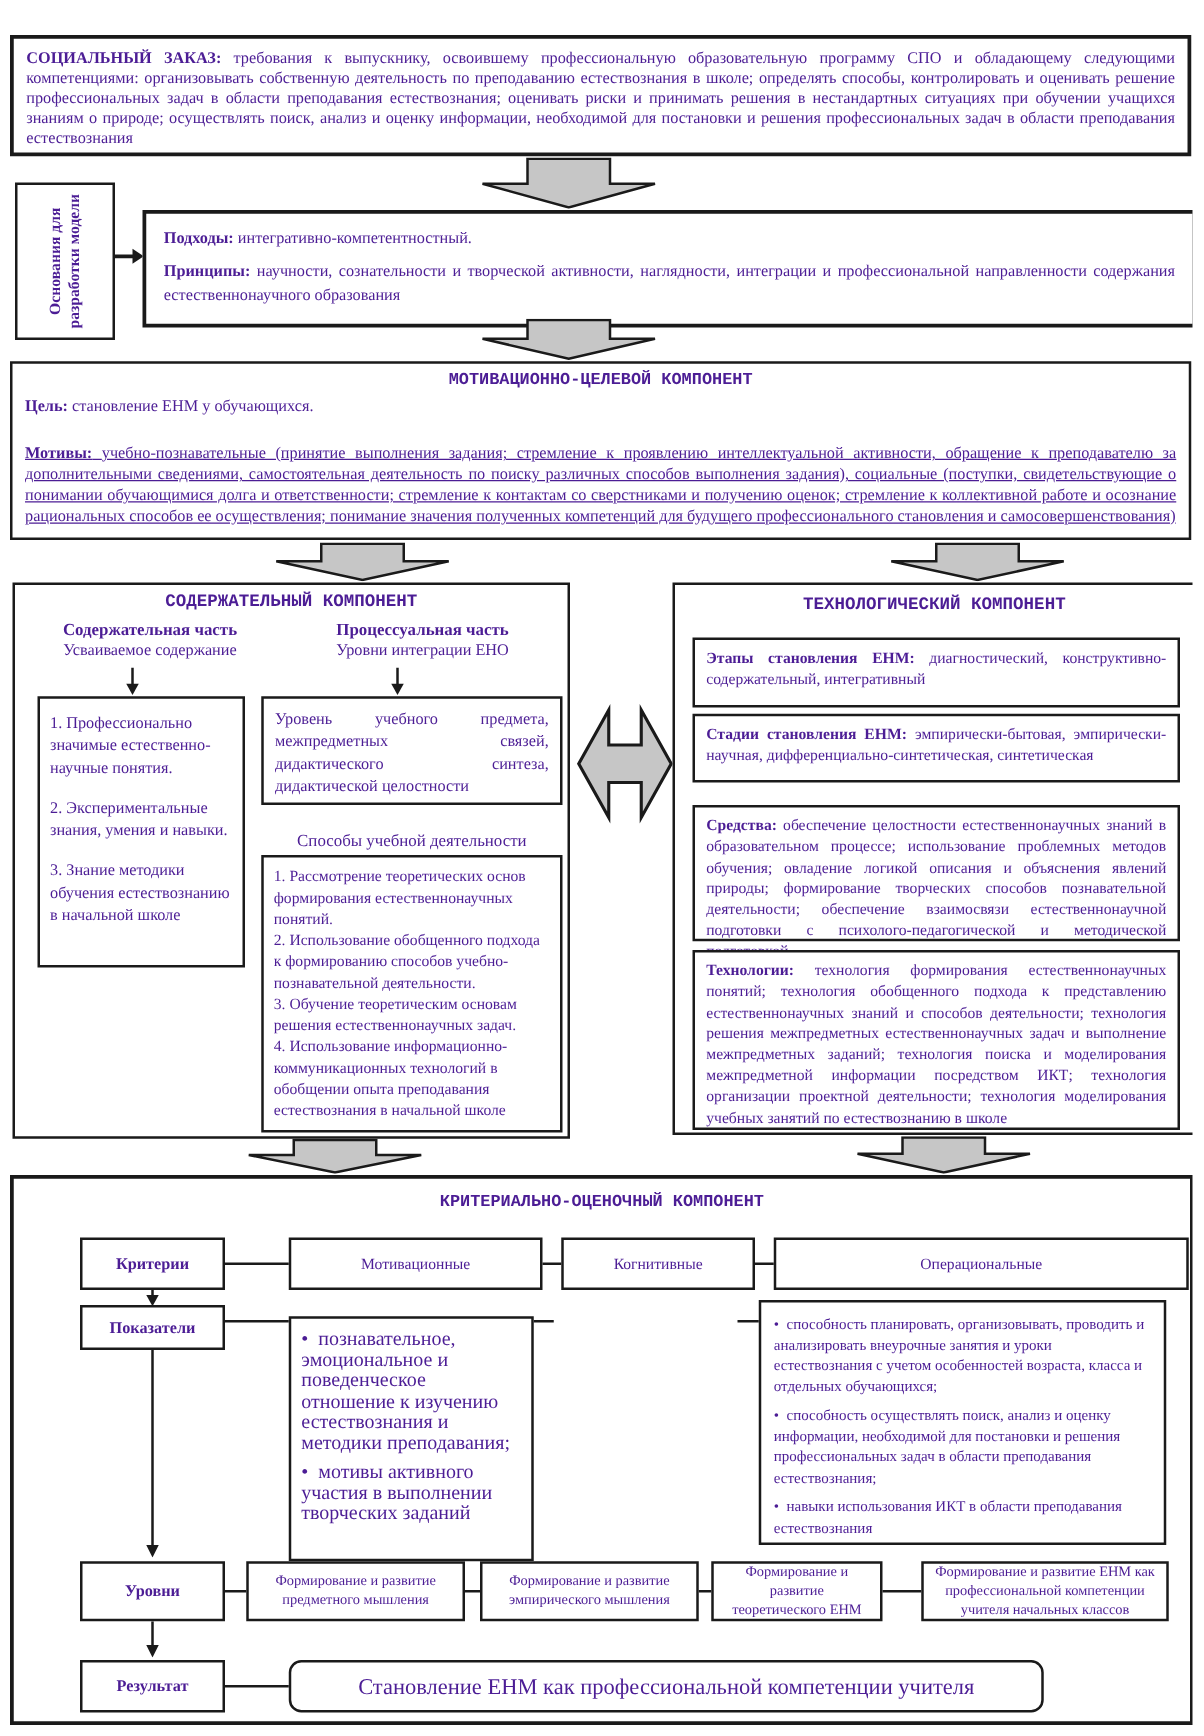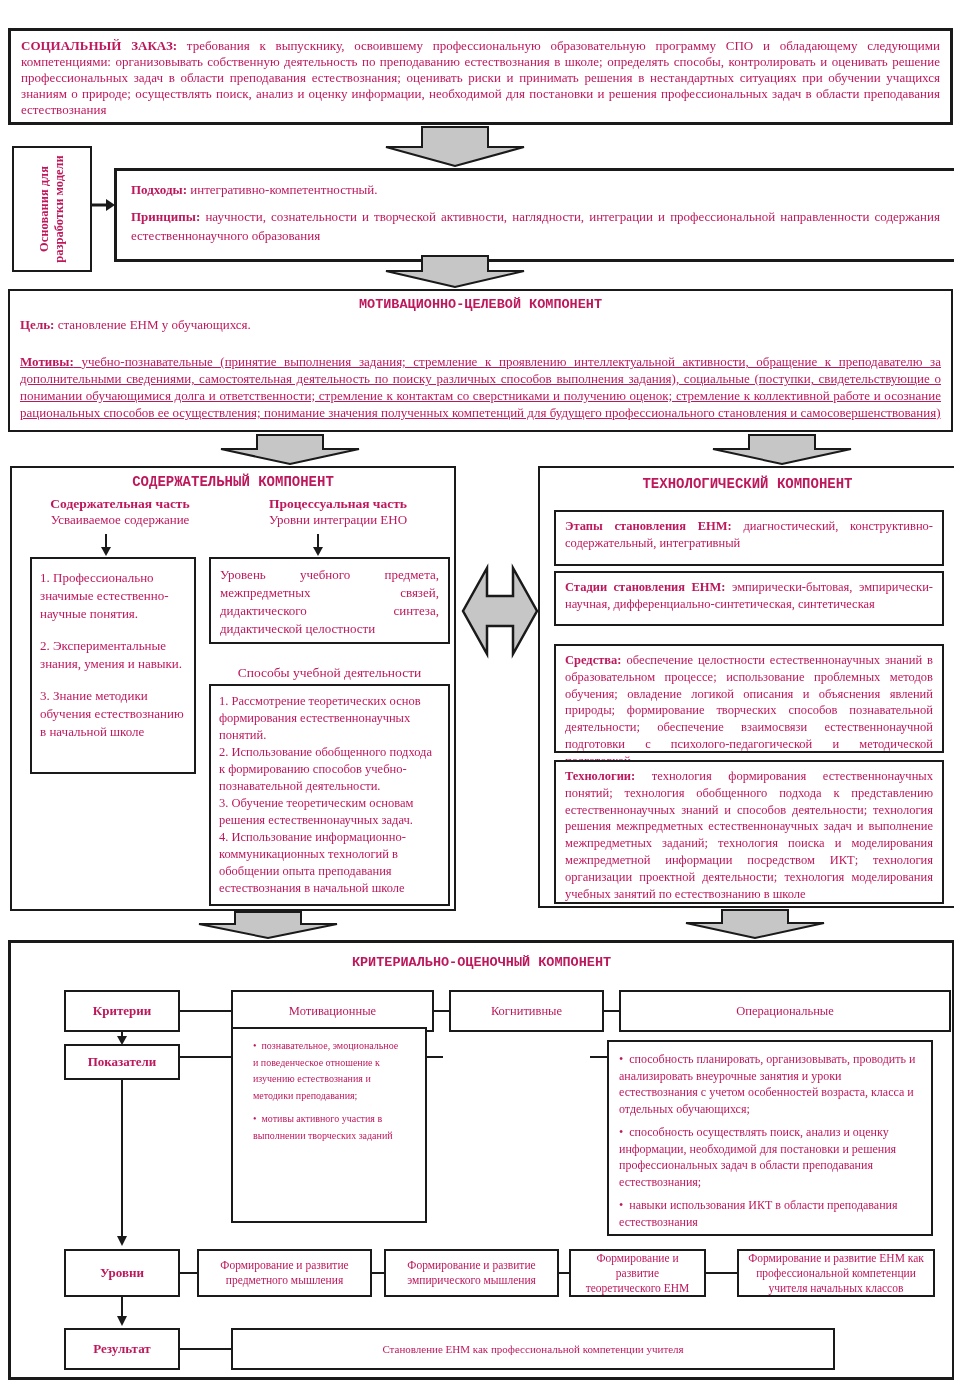--- a/index.html
+++ b/index.html
@@ -1,17 +1,17 @@
 <!DOCTYPE html>
 <html lang="ru"><head>
 <meta charset="utf-8">
 <style>
   html,body{margin:0;padding:0;background:#ffffff;}
   #page{position:relative;width:954px;height:1389px;background:#fff;
-        font-family:"Liberation Serif","DejaVu Serif",serif;color:#be185d;overflow:hidden;}
+        font-family:"Liberation Serif","DejaVu Serif",serif;color:#4c1d95;overflow:hidden;}
   .abs{position:absolute;}
   .box{position:absolute;background:#fff;border:2px solid #1a1a1a;box-sizing:border-box;}
   .thick{border-width:3px;}
   .just{text-align:justify;}
   .ctr{text-align:center;}
   .b{font-weight:bold;}
   .ttl{font-weight:bold;text-align:center;font-family:Liberation Mono, monospace;}
   .flexc{display:flex;align-items:center;justify-content:center;}
   .conn{position:absolute;height:2px;background:#1a1a1a;}
   .blt{margin:0 0 7px 0;}
@@ -163,21 +163,21 @@
     <div class="conn" style="left:423px;top:67px;width:15px;"></div>
     <div class="conn" style="left:593px;top:67px;width:15px;"></div>
 
     <svg class="abs" style="left:105px;top:89px;" width="12" height="13" viewBox="0 0 12 13">
       <line x1="6" y1="0" x2="6" y2="6" stroke="#1a1a1a" stroke-width="2"></line>
       <polygon points="1,4 11,4 6,13" fill="#1a1a1a"></polygon>
     </svg>
 
     <div class="box flexc b" style="left:53px;top:101px;width:116px;height:36px;font-size:13px;">Показатели</div>
 
-    <div class="box" style="left:220px;top:84px;width:196px;height:196px;padding:9px 20px;font-size:10px;line-height:16.5px;">
+    <div class="box" style="left:220px;top:110px;width:196px;height:196px;padding:9px 8px;font-size:16px;line-height:16.5px;">
       <div class="blt">познавательное, эмоциональное и поведенческое отношение к изучению естествознания и методики преподавания;</div>
       <div class="blt">мотивы активного участия в выполнении творческих заданий</div>
     </div>
 
 
     <div class="box" style="left:596px;top:97px;width:326px;height:196px;padding:9px 10px;font-size:12px;line-height:16.5px;">
       <div class="blt">способность планировать, организовывать, проводить и анализировать внеурочные занятия и уроки естествознания с учетом особенностей возраста, класса и отдельных обучающихся;</div>
       <div class="blt">способность осуществлять поиск, анализ и оценку информации, необходимой для постановки и решения профессиональных задач в области преподавания естествознания;</div>
       <div class="blt">навыки использования ИКТ в области преподавания естествознания</div>
     </div>
@@ -200,17 +200,17 @@
     <div class="conn" style="left:361px;top:329px;width:12px;"></div>
     <div class="conn" style="left:548px;top:329px;width:10px;"></div>
     <div class="conn" style="left:695px;top:329px;width:31px;"></div>
 
     <svg class="abs" style="left:105px;top:354px;" width="12" height="29" viewBox="0 0 12 29">
       <line x1="6" y1="0" x2="6" y2="21" stroke="#1a1a1a" stroke-width="2"></line>
       <polygon points="1,19 11,19 6,29" fill="#1a1a1a"></polygon>
     </svg>
 
     <div class="box flexc b" style="left:53px;top:385px;width:116px;height:42px;font-size:13px;">Результат</div>
-    <div class="box flexc" style="left:220px;top:385px;width:604px;height:42px;font-size:11px;">Становление ЕНМ как профессиональной компетенции учителя</div>
+    <div class="box flexc" style="left:220px;top:385px;width:604px;height:42px;font-size:18px;border-radius:10px;">Становление ЕНМ как профессиональной компетенции учителя</div>
     <div class="conn" style="left:169px;top:405px;width:51px;"></div>
   </div>
 
 </div>
 
 </body></html>

